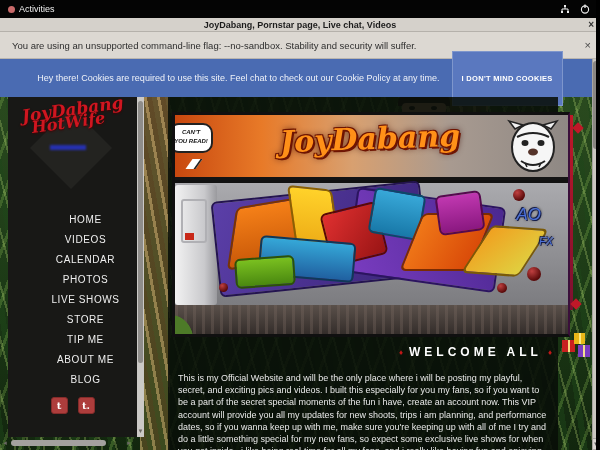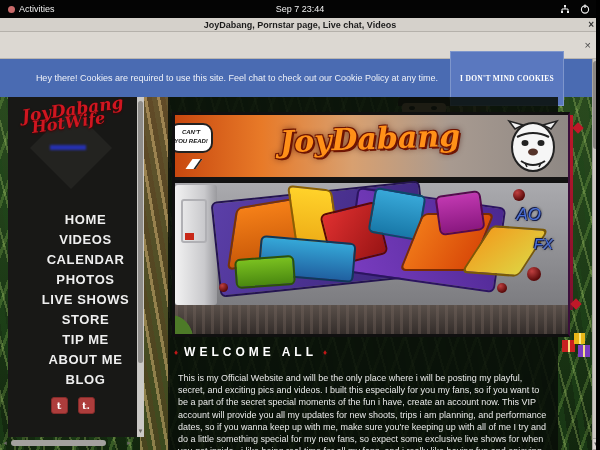--- a/index.html
+++ b/index.html
@@ -49,61 +49,61 @@
     border-radius:8px 8px 0 0; }
   #face-skin { left:402px; top:103px; width:44px; height:11px; background:#b08064;
     border-radius:4px; }
   .face-eye { top:106px; width:6px; height:4px; background:#241712; border-radius:50%; }
 
   
   #cookie-bar { left:0; top:59px; width:600px; height:38px; background:#4a6bb2;
     display:flex; align-items:center; justify-content:center; gap:12px;
     color:#eef1f8; font-size:9px; }
   #cookie-btn { background:#5a78bf; border:1px solid #7e96cc; border-radius:0;
-    color:#fff; font-size:7.5px; font-weight:bold; padding:22px 9px; letter-spacing:.3px;font-family:Liberation Serif, serif; }
+    color:#fff; font-size:7.5px; font-weight:bold; padding:22px 9px; letter-spacing:.3px; }
 
   
   #sidebar { left:8px; top:97px; width:129px; height:340px; background:#181816;
     overflow:hidden; }
   #logo { position:absolute; left:0; top:0; width:129px; height:78px; text-align:center; }
   #logo-diamond { position:absolute; left:34px; top:22px; width:58px; height:58px;
     background:#232320; transform:rotate(45deg); }
   .logo-line { position:relative; font-family:"DejaVu Serif", serif; font-style:italic;
     font-weight:bold; color:#cf1620; text-shadow:0 1px 2px #400; transform:rotate(-8deg); }
   #logo-line1 { font-size:17px; margin-top:2px; }
   #logo-line2 { font-size:16px; margin-top:-6px; margin-left:-8px; }
   #logo-blue { position:absolute; left:42px; top:48px; width:36px; height:5px;
     background:#2633c9; filter:blur(1px); opacity:.85; }
   #join-btn { position:absolute; left:13px; top:86px; width:103px; height:21px;
     background:linear-gradient(#d24840,#bc3830); border:1px solid #8e241e; border-radius:3px;
     color:#fff; font-size:8px; font-weight:bold; letter-spacing:.4px;
     display:flex; align-items:center; justify-content:center; }
   #menu { position:absolute; left:0; top:113px; width:129px; text-align:center; }
-  .menu-item { height:20px; line-height:20px; color:#efefef; font-size:13px;
-    font-weight:bold; letter-spacing:.6px;padding-left:26px; }
+  .menu-item { height:20px; line-height:20px; color:#efefef; font-size:10px;
+    font-weight:normal; letter-spacing:.6px;padding-left:26px; }
   #social { position:absolute; left:0; top:300px; width:129px; display:flex;
     justify-content:center; gap:10px; }
   .social-btn { width:17px; height:17px; background:#ad3d3c; border:1px solid #842b2a;
     border-radius:3px; color:#fff; font-size:10px; font-weight:bold;
     display:flex; align-items:center; justify-content:center;
     font-family:"DejaVu Serif", serif; }
 
   
   #sb-vscroll { left:137px; top:97px; width:7px; height:340px; background:#cbc9c6; }
   #sb-vthumb { left:138px; top:101px; width:5px; height:262px; background:#8f8d8a; border-radius:3px; }
   .scroll-arrow { color:#6b6964; font-size:6px; line-height:8px; text-align:center; }
   #sb-varrow { left:137px; top:427px; width:7px; height:10px; }
   #sb-harrow-l { left:2px; top:439px; }
   #sb-harrow-r { left:126px; top:439px; }
   #sb-hthumb { left:11px; top:440px; width:95px; height:6px; background:#a3a19e; border-radius:3px; }
 
   
   #main-panel { left:168px; top:97px; width:390px; height:353px;
     background:rgba(8,14,8,.88); }
-  #welcome-heading { position:absolute; left:0; top:248px; width:390px; text-align:left;
+  #welcome-heading { position:absolute; left:0; top:248px; width:390px; text-align:right;
     color:#fff; font-size:12px; font-weight:bold; letter-spacing:4px; }
   .diamond { color:#c11818; font-size:8px; letter-spacing:0; vertical-align:1px; padding:0 6px; }
   #welcome-text { position:absolute; left:10px; top:275px; width:372px;
     color:#e9e9e9; font-size:9px; line-height:12.2px; }
 
   
   #hero { left:172px; top:112px; width:398px; height:225px; background:#111;
     border:3px solid #101010; border-right:2px solid #3a0f3a; overflow:hidden; }
   #banner { position:absolute; left:0; top:0; width:394px; height:65px;
     background:linear-gradient(90deg,#c8480f,#e87a28 22%,#d8a070 45%,#a89a90 70%,#8e8884);
@@ -157,21 +157,20 @@
 </head>
 <body>
 
 <div id="stage">
 
   <div class="abs" id="gnome-bar">
     <div class="gb-item">
       <span class="dot-icon"></span>
       <span>Activities</span>
     </div>
-    <div id="gb-clock">Sep 7 23:44</div>
     <div id="gb-right">
       <span>
           <svg width="10" height="9" viewBox="0 0 10 9">
             <rect x="4" y="0" width="2" height="2" fill="#eee"></rect>
             <rect x="1" y="6" width="2" height="2" fill="#eee"></rect>
             <rect x="7" y="6" width="2" height="2" fill="#eee"></rect>
             <path d="M5 2v2M2 6V4h6v2" stroke="#eee" stroke-width="1" fill="none"></path>
           </svg>
         </span>
       <span>
@@ -182,20 +181,21 @@
         </span>
     </div>
   </div>
 
   <div class="abs" id="title-bar">
     <span>JoyDabang, Pornstar page, Live chat, Videos</span>
     <span id="title-close">×</span>
   </div>
 
   <div class="abs" id="infobar">
+    <span>You are using an unsupported command-line flag: --no-sandbox. Stability and security will suffer.</span>
     <span class="abs" id="infobar-close">×</span>
   </div>
 
   <div class="abs" id="jungle"></div>
   <div class="abs reeds" id="reeds-left"></div>
   <div class="abs reeds" id="reeds-topright"></div>
   <div class="abs" id="face-hair"></div>
   <div class="abs" id="face-skin"></div>
   <div class="abs face-eye" style="left:409px;"></div>
   <div class="abs face-eye" style="left:431px;"></div>
@@ -273,21 +273,21 @@
       <div class="g" style="left:58px; top:18px; width:70px; height:64px; background:linear-gradient(#f58018,#c85808); transform:skewX(-18deg) rotate(-10deg); border:2px solid #7a3404;"></div>
       <div class="g" style="left:118px; top:4px; width:44px; height:78px; background:linear-gradient(#ffd22a,#e8a010); transform:skewX(14deg) rotate(6deg); border:2px solid #8a6004;"></div>
       <div class="g" style="left:150px; top:24px; width:58px; height:54px; background:linear-gradient(135deg,#e03030,#981414); transform:rotate(-14deg); border:2px solid #5a0808;"></div>
       <div class="g" style="left:196px; top:8px; width:52px; height:46px; background:linear-gradient(#38a8d8,#1878a8); transform:rotate(10deg); border:2px solid #0c4868;"></div>
       <div class="g" style="left:236px; top:30px; width:72px; height:58px; background:linear-gradient(100deg,#f07818,#d84808); transform:skewX(-22deg); border:2px solid #7a2c04;"></div>
       <div class="g" style="left:84px; top:56px; width:96px; height:40px; background:linear-gradient(#35a8d8,#2060a0); transform:rotate(5deg); border:2px solid #103858;"></div>
       <div class="g" style="left:262px; top:10px; width:46px; height:40px; background:linear-gradient(#c038b0,#8a1880); transform:rotate(-8deg); border:2px solid #550a4e;"></div>
       <div class="g" style="left:60px; top:74px; width:60px; height:30px; background:linear-gradient(#7ac020,#4a8810); transform:rotate(-4deg); border:2px solid #2c5208;"></div>
       <div class="g" style="left:300px; top:44px; width:60px; height:48px; background:linear-gradient(120deg,#f0a020,#e0d040); transform:skewX(-30deg) rotate(4deg); border:2px solid #7a5a08;"></div>
       <div class="wall-word" style="right:28px; top:22px; font-size:17px;">AO</div>
-      <div class="wall-word" style="right:16px; top:52px; font-size:15px;">FX</div>
+      <div class="wall-word" style="right:16px; top:52px; font-size:11px;">FX</div>
       <div class="ball" style="left:338px; top:6px; width:12px; height:12px;"></div>
       <div class="ball" style="left:352px; top:84px; width:14px; height:14px;"></div>
       <div class="ball" style="left:322px; top:100px; width:10px; height:10px;"></div>
       <div class="ball" style="left:44px; top:100px; width:9px; height:9px;"></div>
     </div>
     <div id="ground"></div>
     <div id="hero-grass"></div>
   </div>
 
   <div class="abs" id="ribbon"></div>

